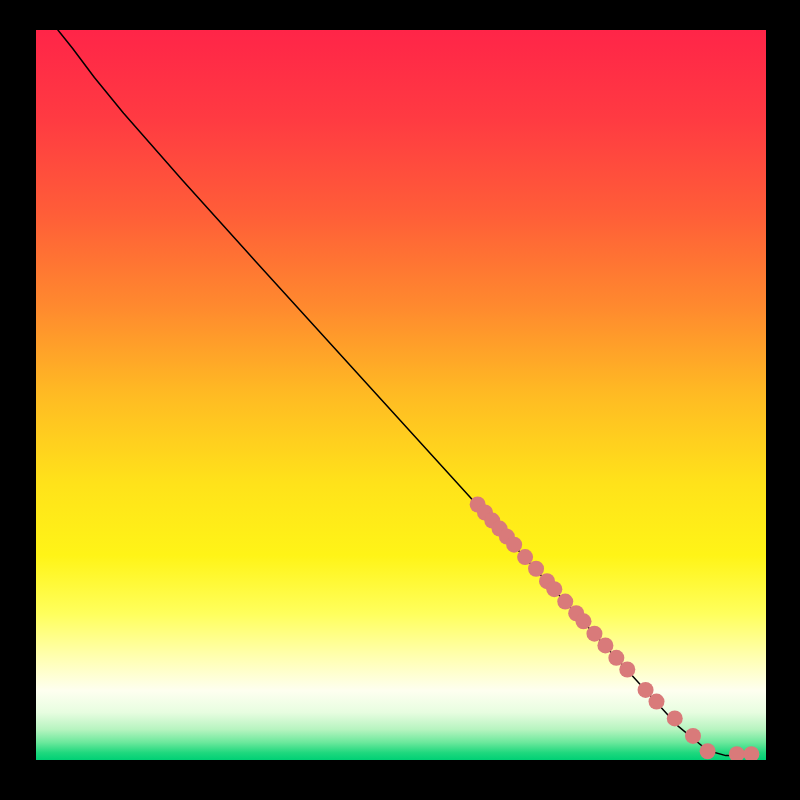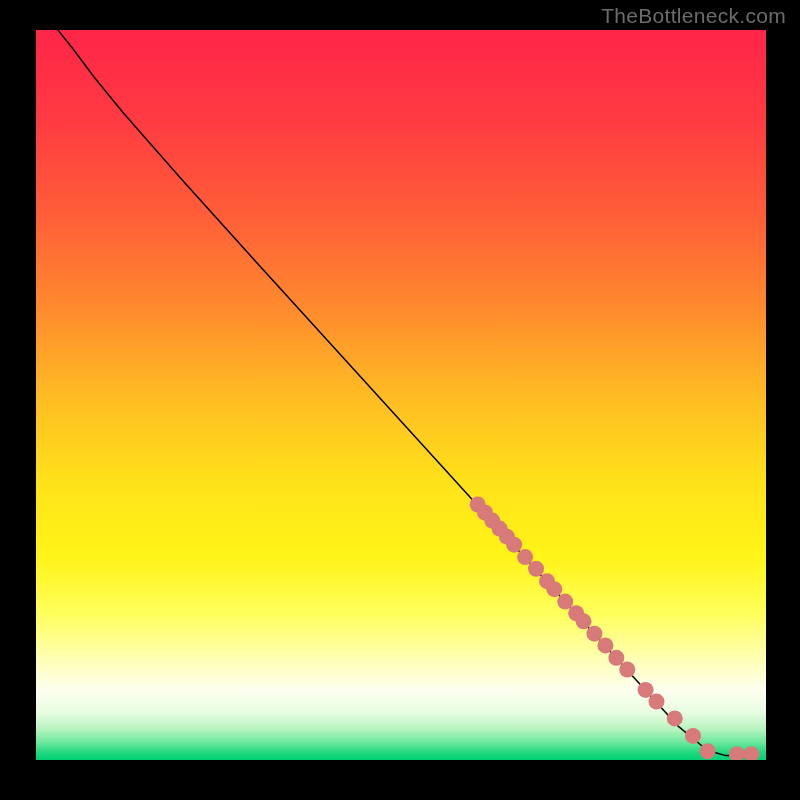--- a/index.html
+++ b/index.html
@@ -30,21 +30,20 @@
     position: absolute;
     left: 36px;
     top: 30px;
     display: block;
   }
 </style>
 </head>
 <body>
 
 <div class="stage">
-  <div class="watermark">TheBottleneck.com</div>
 
   <svg class="plot" width="730" height="730" viewBox="0 0 730 730" preserveAspectRatio="none">
     <defs>
       <linearGradient id="bg-grad" x1="0" y1="0" x2="0" y2="1">
           <stop offset="0.00%" stop-color="#ff2548"></stop>
           <stop offset="12.00%" stop-color="#ff3a42"></stop>
           <stop offset="25.00%" stop-color="#ff5d38"></stop>
           <stop offset="38.00%" stop-color="#ff8a2e"></stop>
           <stop offset="50.00%" stop-color="#ffbb23"></stop>
           <stop offset="62.00%" stop-color="#ffe21a"></stop>

